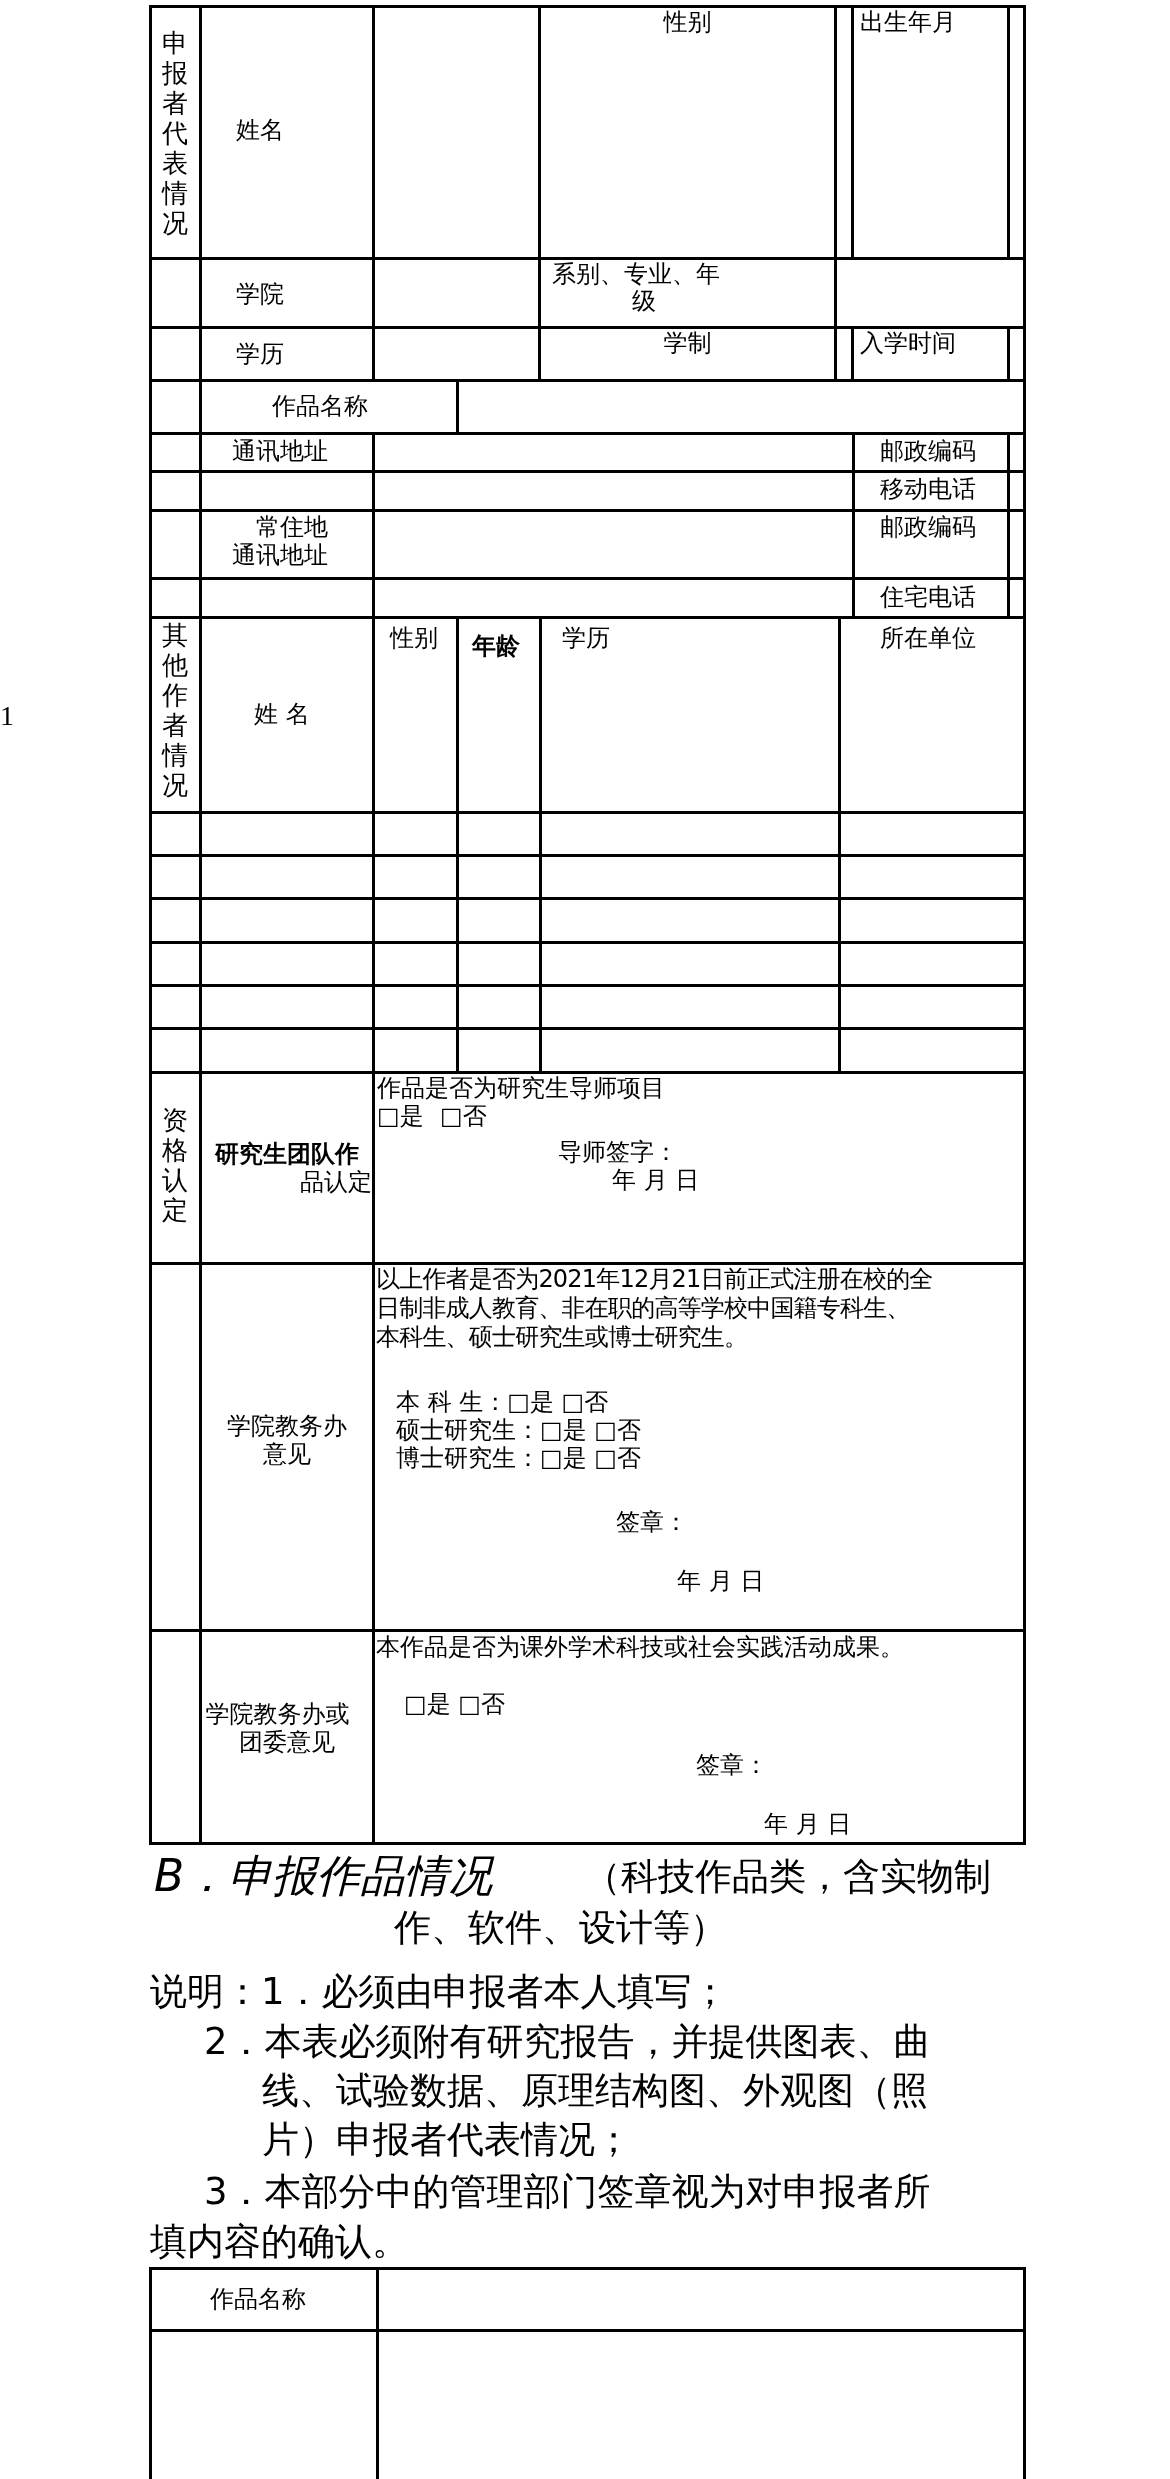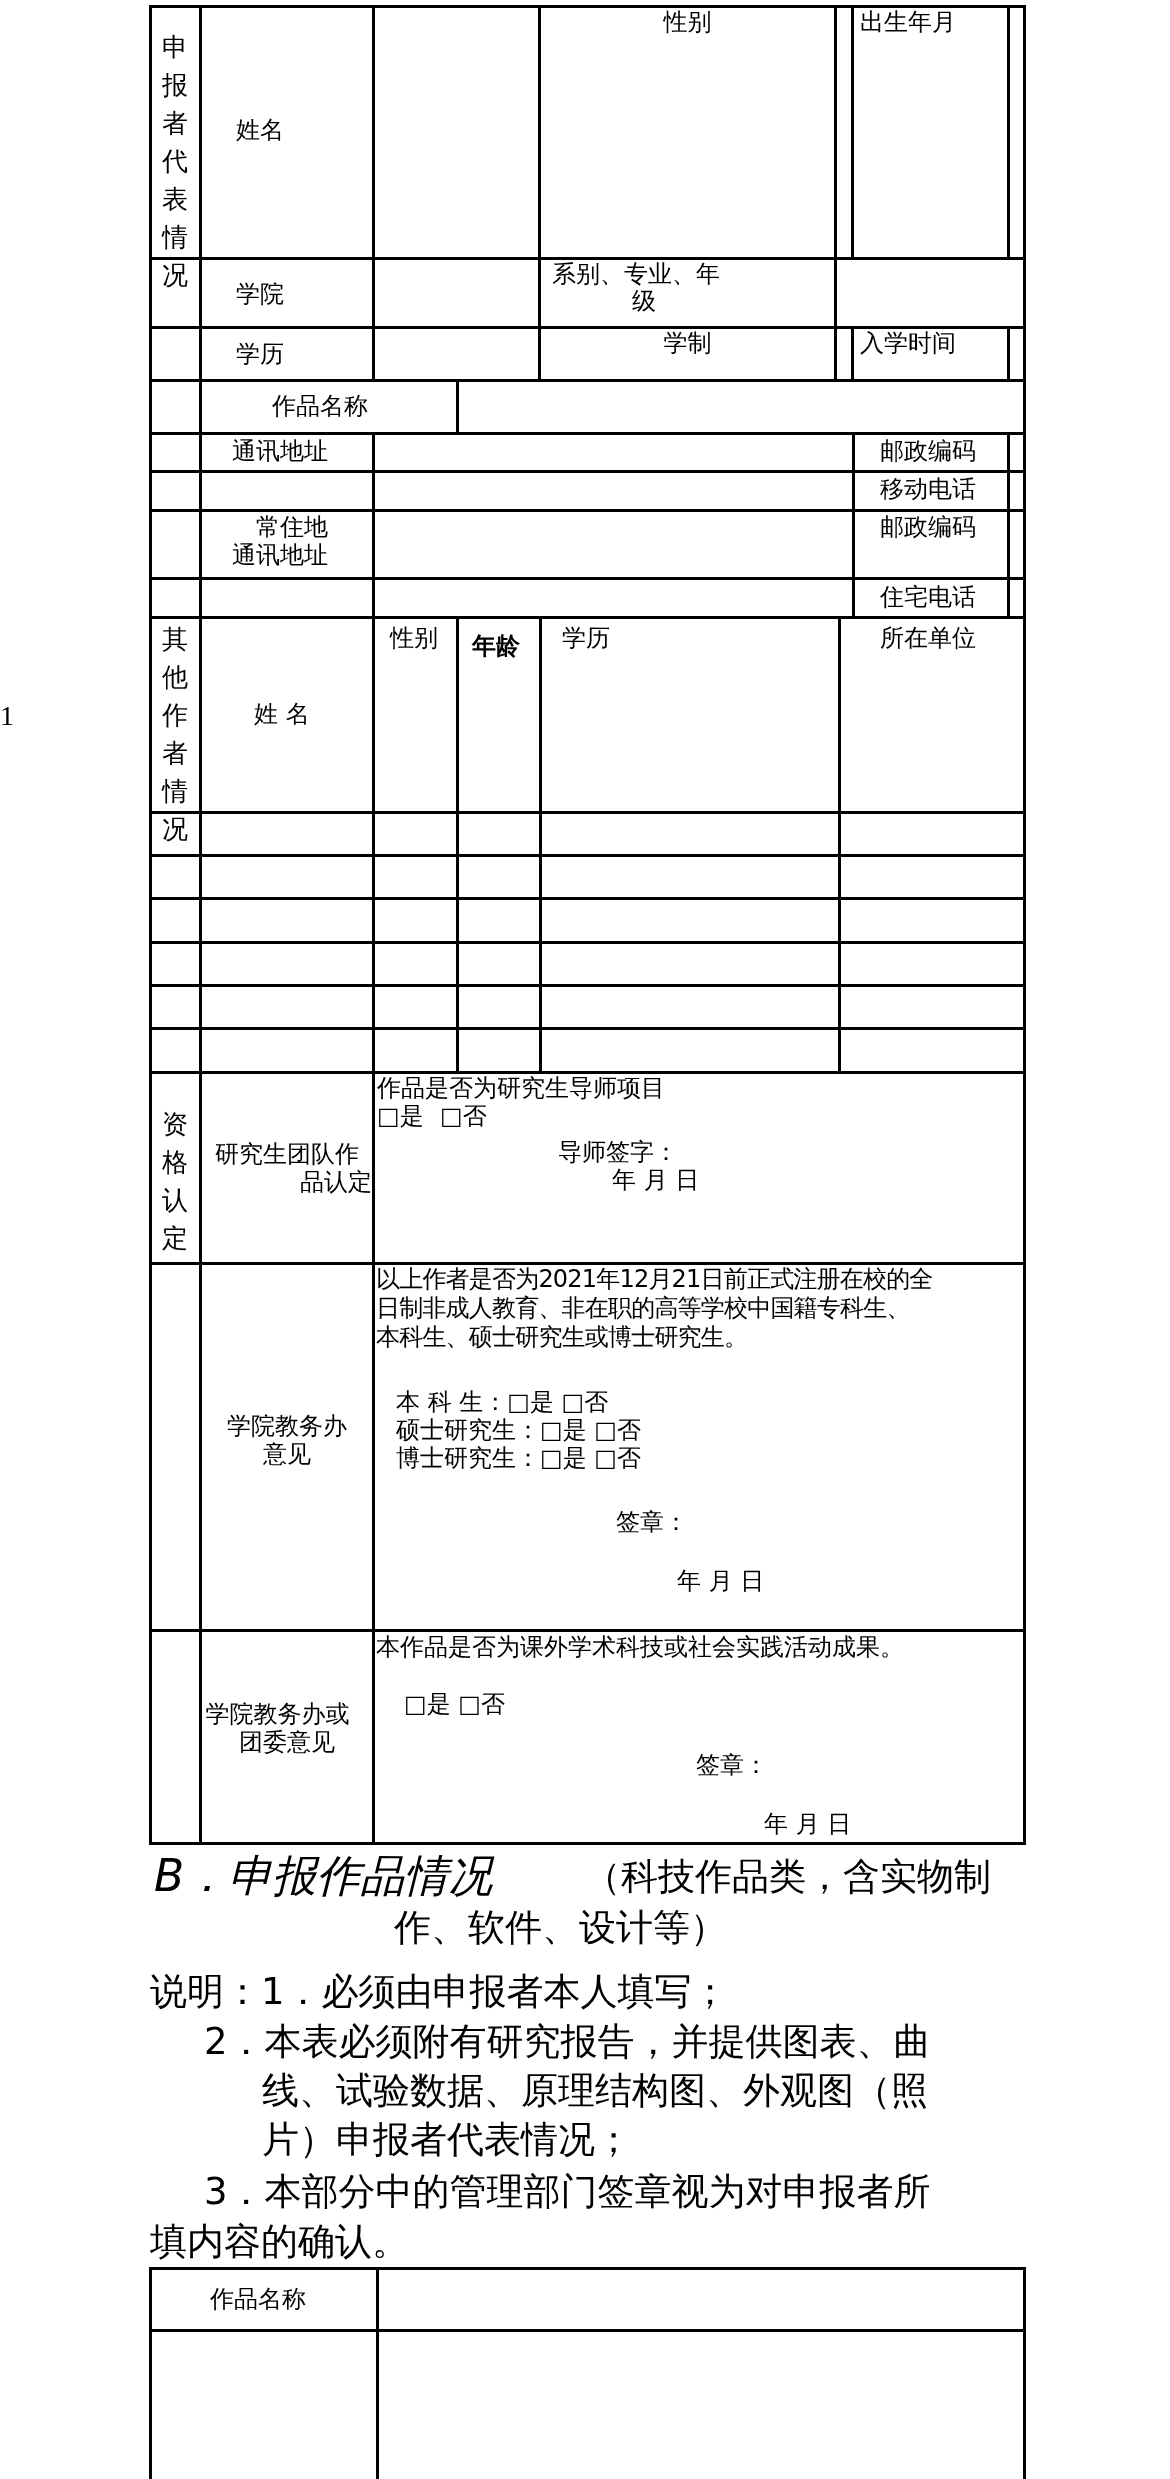--- a/index.html
+++ b/index.html
@@ -2,21 +2,21 @@
 <html><head>
 <meta charset="utf-8">
 <style>
   html,body{margin:0;padding:0;background:#fff;}
   body{width:1170px;height:2479px;position:relative;overflow:hidden;font-family:"DejaVu Sans","Liberation Sans",sans-serif;color:#000;}
   .ln{position:absolute;background:#000;}
   .h{height:3px;}
   .v{width:3px;}
   .t{position:absolute;font-size:24px;line-height:28px;white-space:nowrap;}
   .c{text-align:center;}
-  .vert{position:absolute;font-size:26px;line-height:38px;width:30px;text-align:center;white-space:normal;word-break:break-all;}
+  .vert{position:absolute;font-size:26px;line-height:30px;width:30px;text-align:center;white-space:normal;word-break:break-all;}
   .serif{font-family:"Liberation Serif","DejaVu Serif",serif;}
   .big{position:absolute;font-size:44px;line-height:56px;white-space:nowrap;}
   .mid{position:absolute;font-size:37px;line-height:48px;white-space:nowrap;}
 </style>
 </head>
 <body>
 
 <div class="t serif" style="left:0;top:702px;font-size:28px;">1</div>
 
 <div>
@@ -110,21 +110,21 @@
 <div>
   <div style="position:absolute;left:202px;top:814px;width:821px;height:40px;"></div>
   <div style="position:absolute;left:202px;top:857px;width:821px;height:40px;"></div>
   <div style="position:absolute;left:202px;top:900px;width:821px;height:41px;"></div>
   <div style="position:absolute;left:202px;top:944px;width:821px;height:40px;"></div>
   <div style="position:absolute;left:202px;top:987px;width:821px;height:40px;"></div>
   <div style="position:absolute;left:202px;top:1030px;width:821px;height:41px;"></div>
 </div>
 
 <div class="vert" style="left:160px;top:1105px;">资格认定</div>
-<div class="t c" style="left:202px;top:1140px;width:170px;">研究生团队作</div>
+<div class="t c" style="left:202px;top:1140px;width:170px;font-weight:bold;">研究生团队作</div>
 <div class="t c" style="left:202px;top:1168px;width:170px;text-align:right;">品认定</div>
 <div class="t" style="left:377px;top:1074px;">作品是否为研究生导师项目</div>
 <div class="t" style="left:377px;top:1102px;">□是</div>
 <div class="t" style="left:440px;top:1102px;">□否</div>
 <div class="t" style="left:558px;top:1138px;">导师签字：</div>
 <div class="t" style="left:612px;top:1166px;">年  月  日</div>
 
 <div class="t c" style="left:202px;top:1412px;width:170px;">学院教务办</div>
 <div class="t c" style="left:202px;top:1440px;width:170px;">意见</div>
 <div class="t" style="left:376px;top:1265px;letter-spacing:-0.8px;">以上作者是否为2021年12月21日前正式注册在校的全</div>

